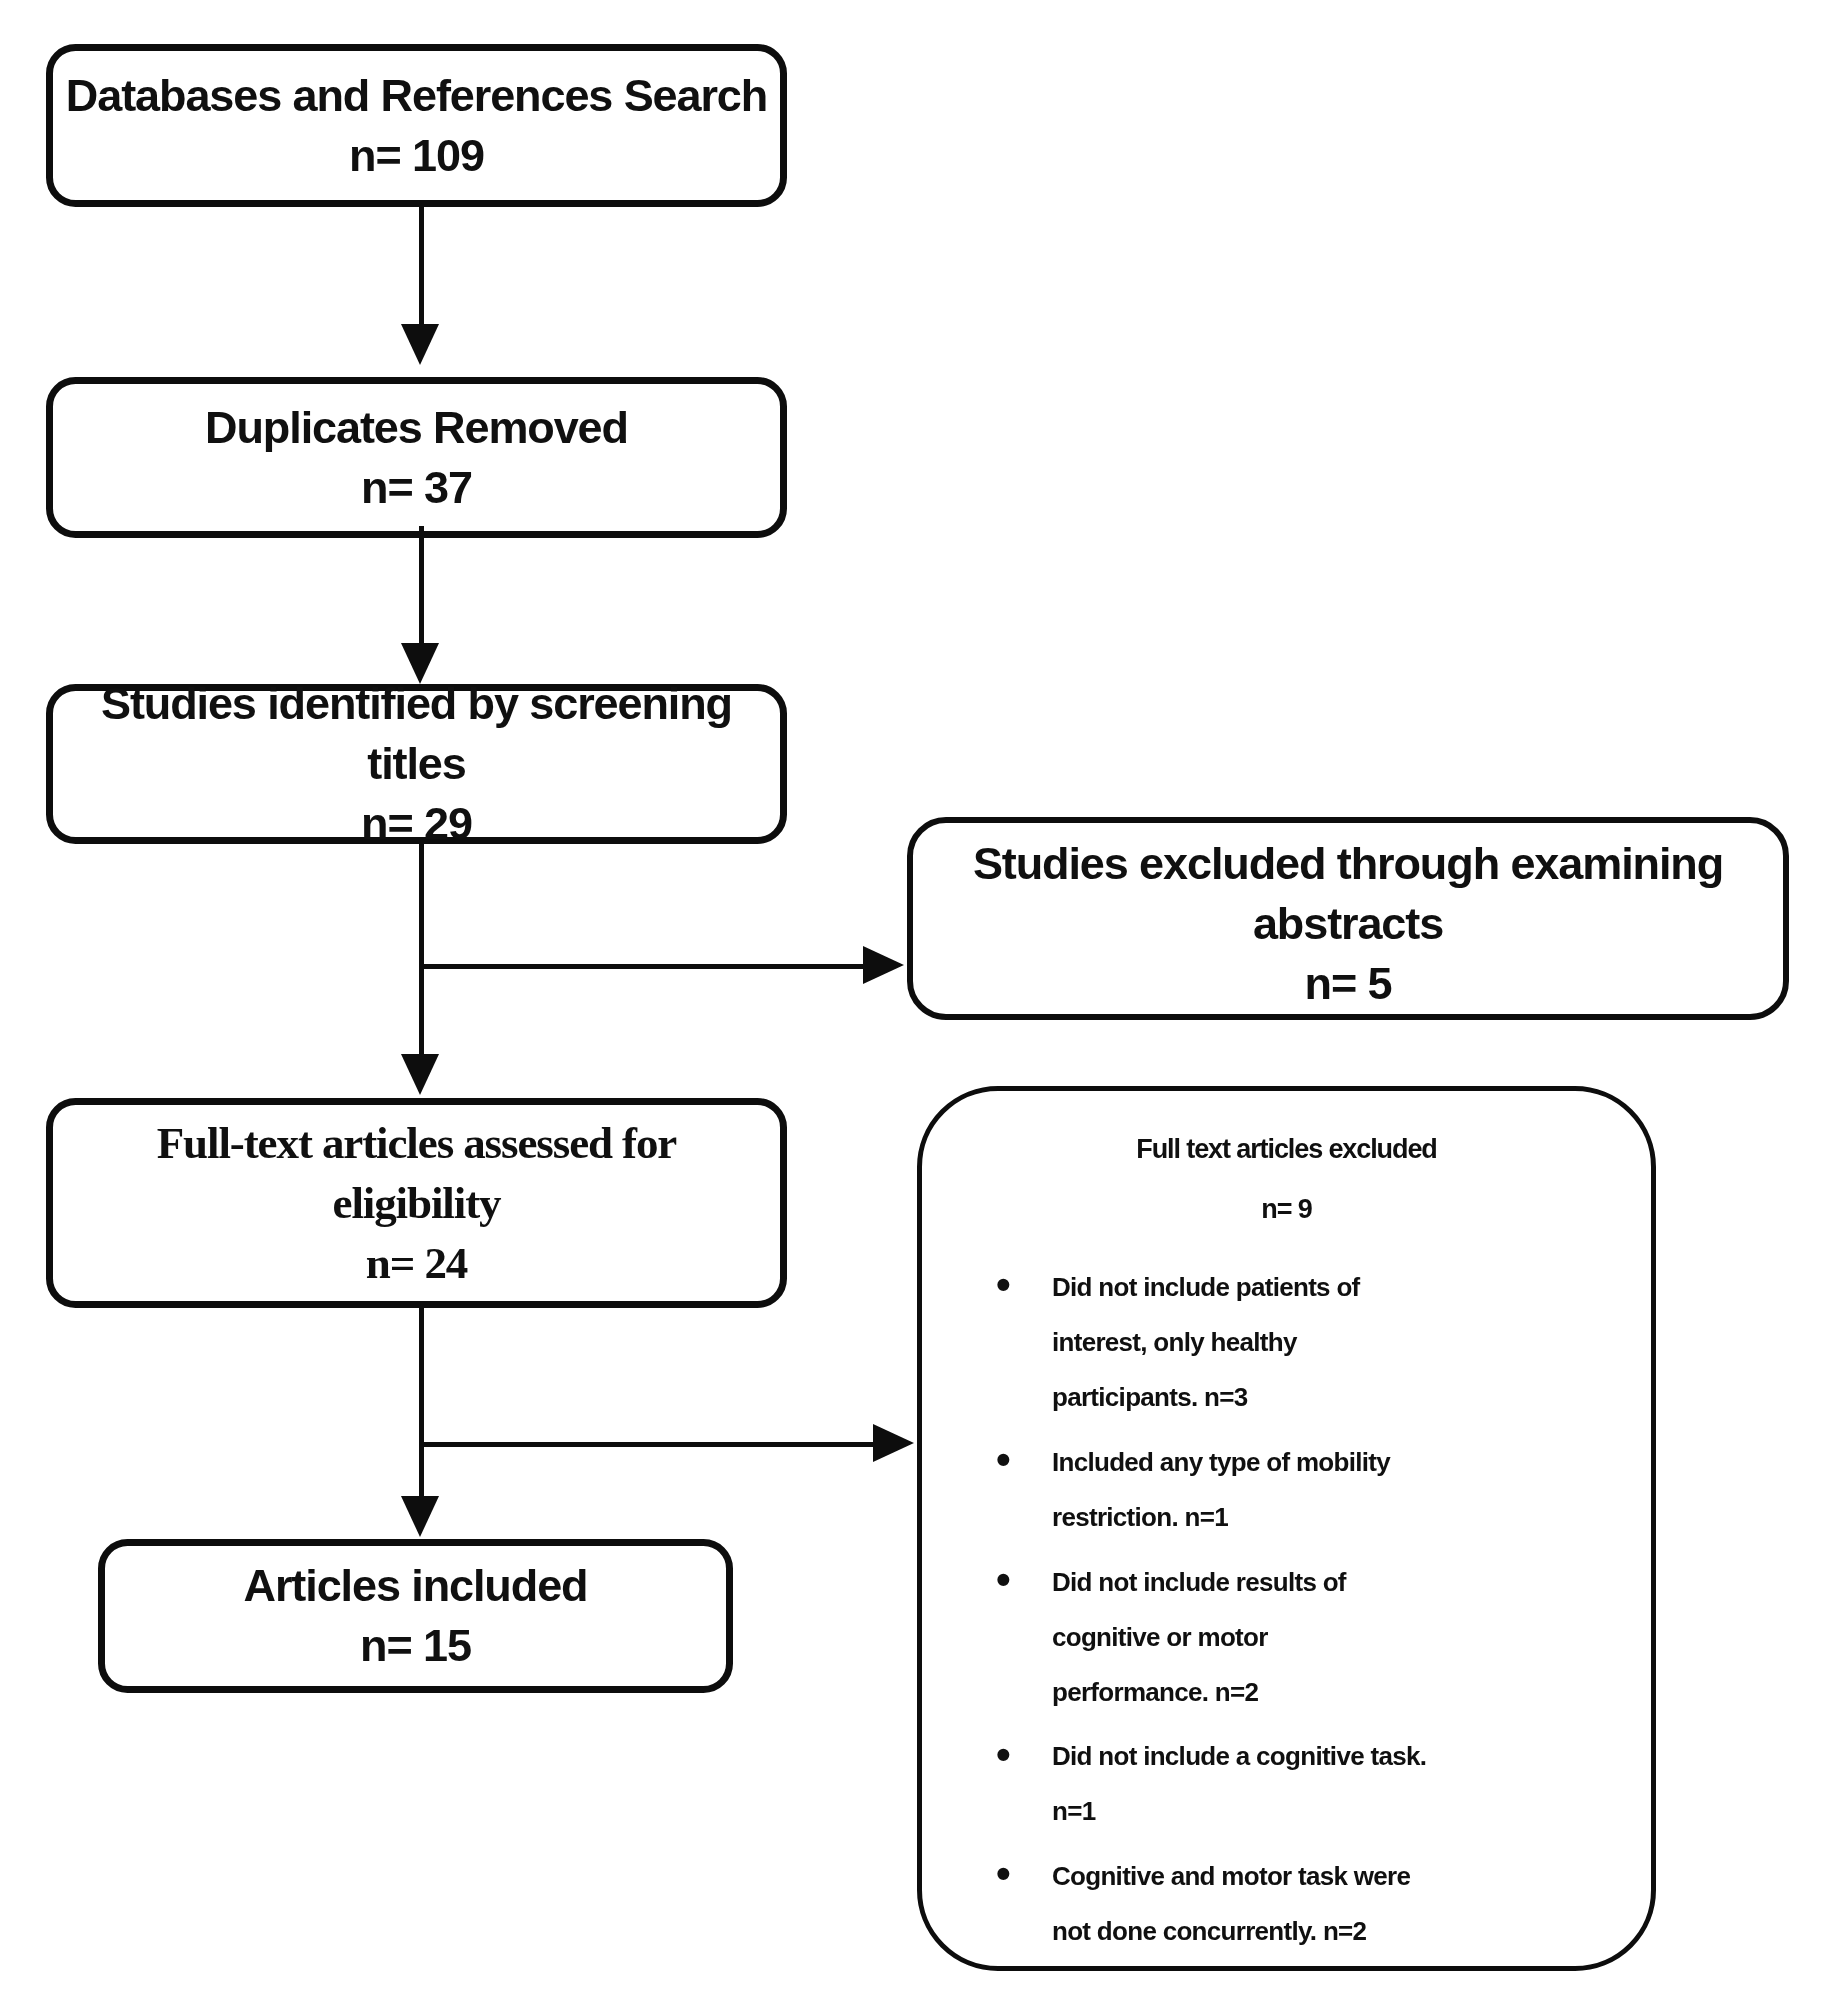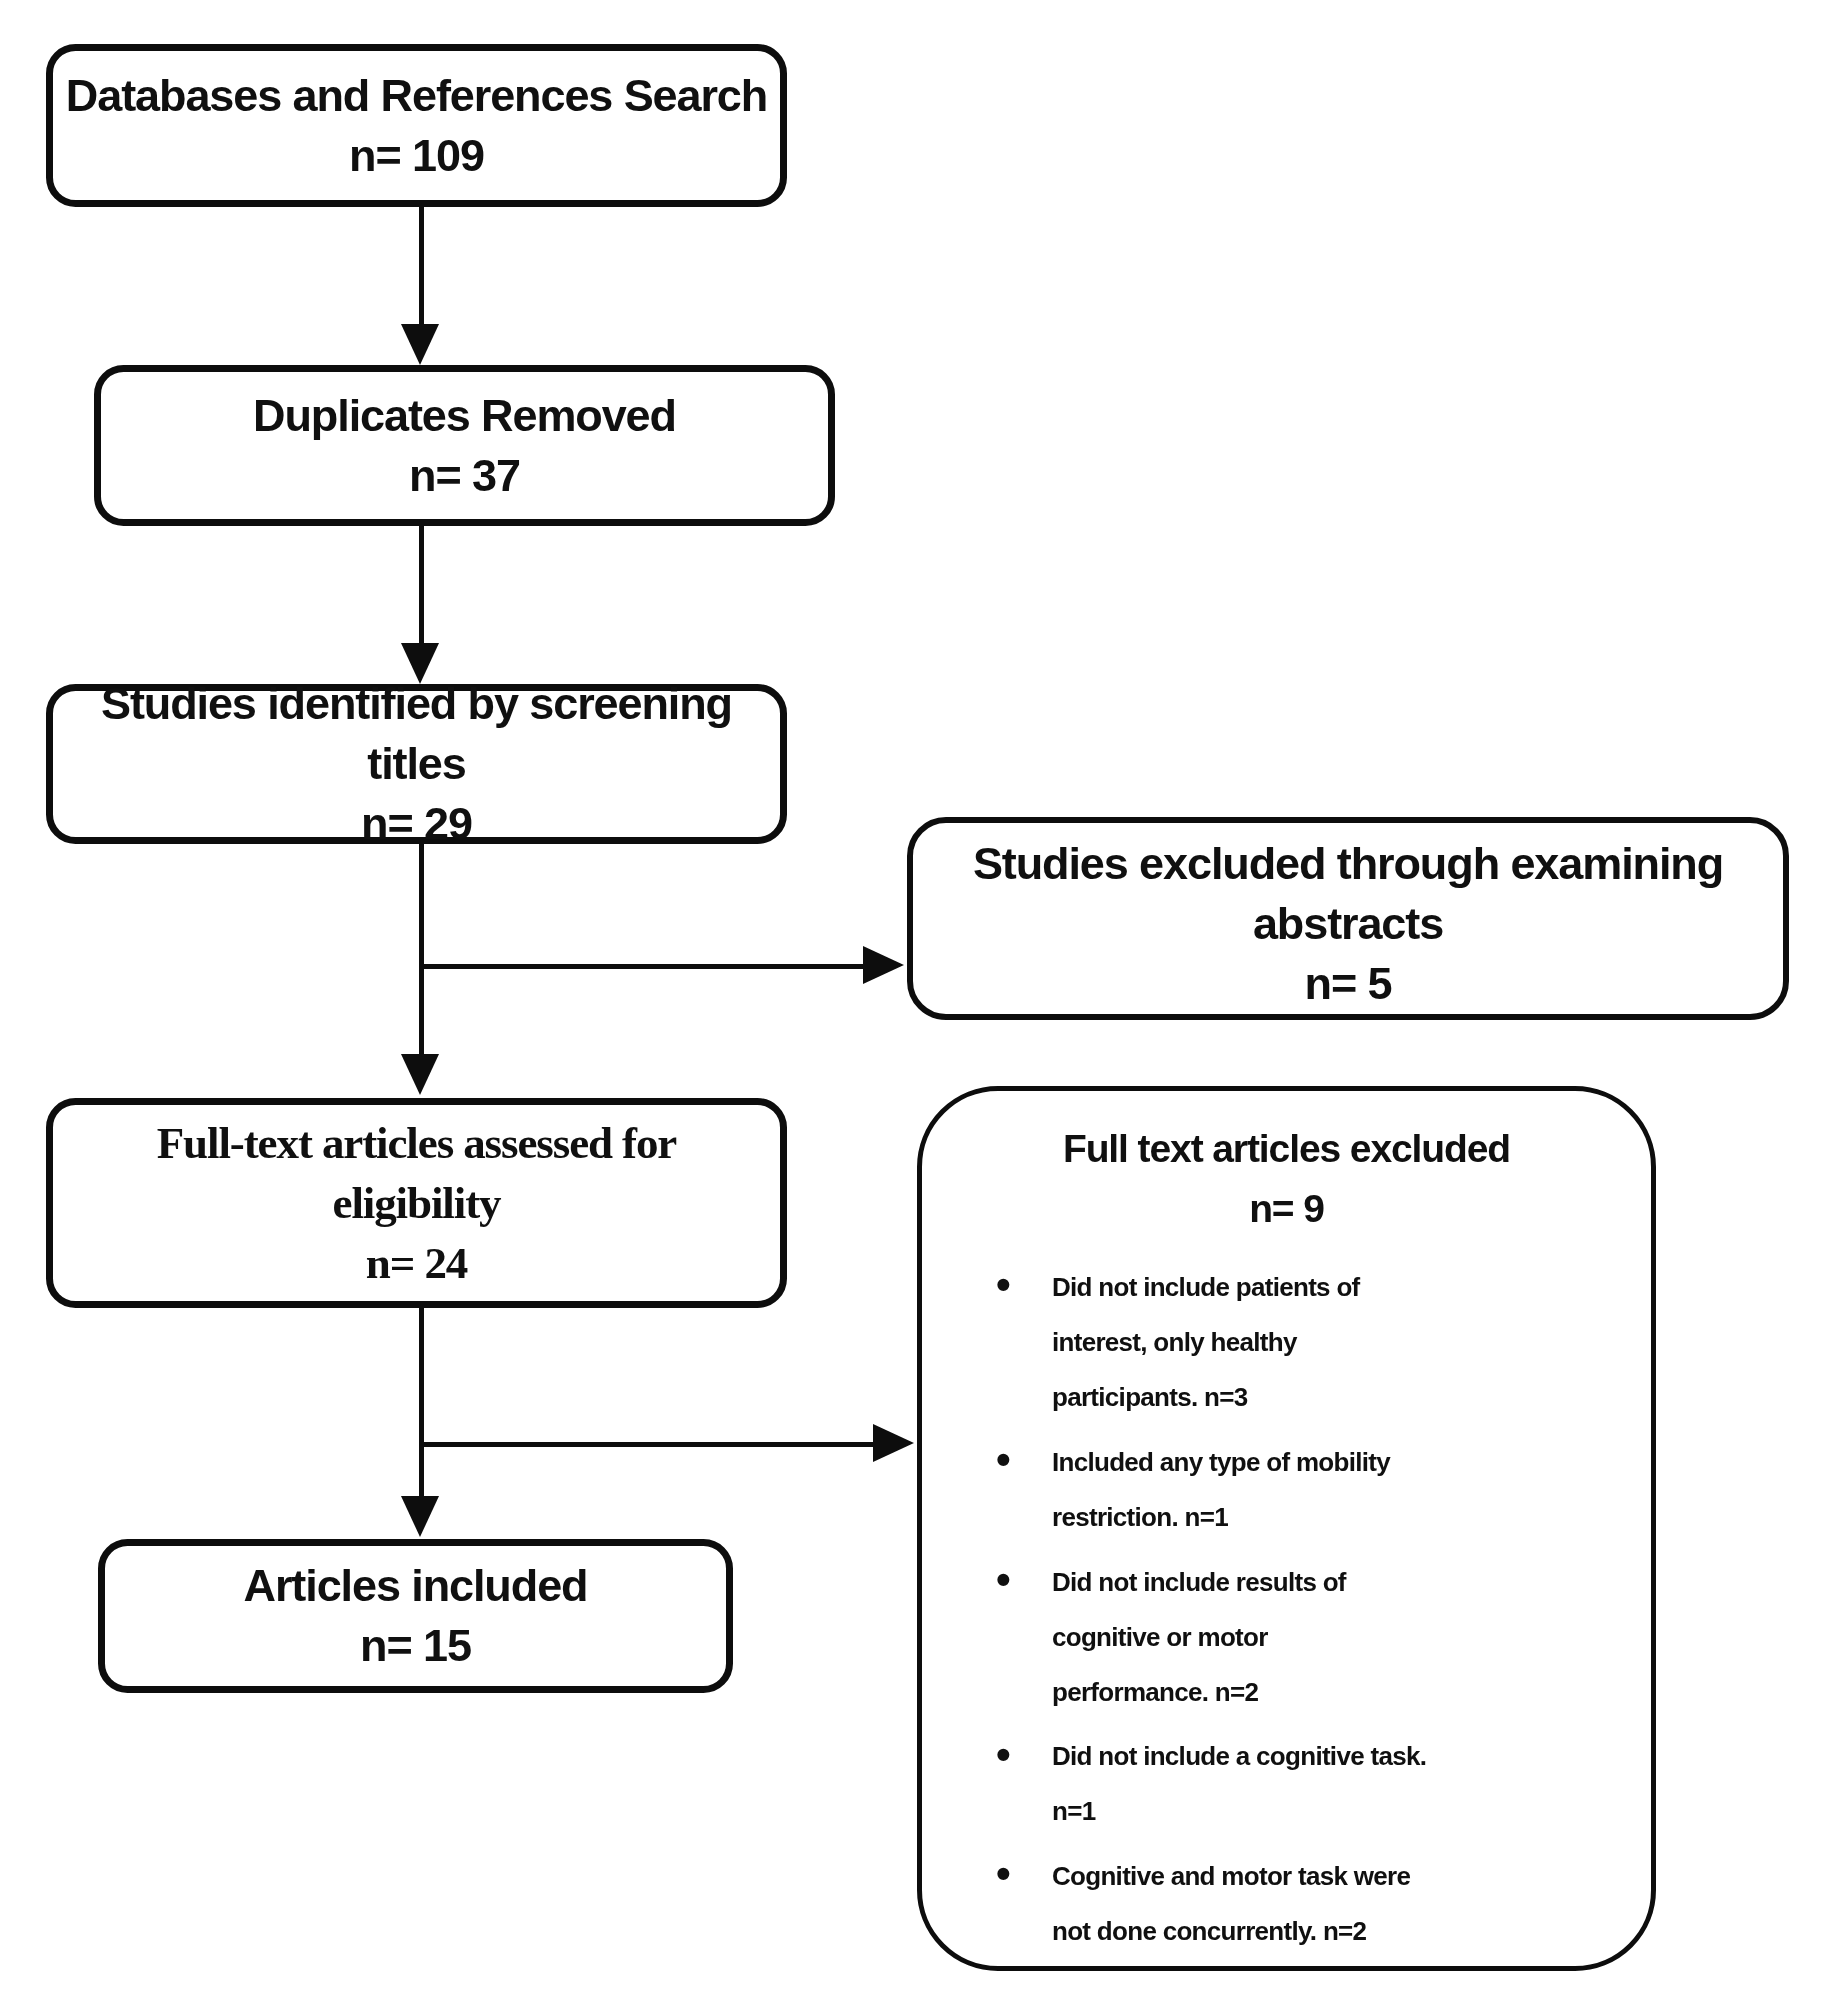--- a/index.html
+++ b/index.html
@@ -29,39 +29,39 @@
     box-sizing: content-box;
   }
   .fbox .line {
     font-weight: 700;
     font-size: 45px;
     line-height: 60px;
     letter-spacing: -1.1px;
     white-space: pre-line;
   }
   .box-search     { left: 46px;  top: 44px;   width: 727px; height: 149px; }
-  .box-duplicates { left: 46px;  top: 365px;  width: 727px; height: 147px; margin-left: 48px; }
+  .box-duplicates { left: 46px;  top: 377px;  width: 727px; height: 147px; }
   .box-titles     { left: 46px;  top: 684px;  width: 727px; height: 146px; }
   .box-fulltext   { left: 46px;  top: 1098px; width: 727px; height: 196px; font-family: Liberation Serif, serif; }
   .box-included   { left: 98px; top: 1539px; width: 621px;  height: 140px; text-align: right; }
 
   .box-excl-abstracts {
     left: 907px; top: 817px; width: 870px; height: 191px;
     border-width: 6.3px; border-radius: 39px; justify-content: flex-end;
   }
   .box-excl-fulltext {
     left: 917px; top: 1086px; width: 739px; height: 874px;
     border-width: 5.6px; border-radius: 81px;
     justify-content: flex-start;
     padding-top: 28px;
     box-sizing: border-box;
     height: 885px;
   }
   .box-excl-fulltext .line {
-    font-size: 39px;
+    font-size: 27px;
     line-height: 60px;
   }
   .reason-list {
     margin: 21px 0 0 67px;
     padding: 0;
     list-style: none;
     align-self: flex-start;
     text-align: left;
   }
   .reason-list li {

